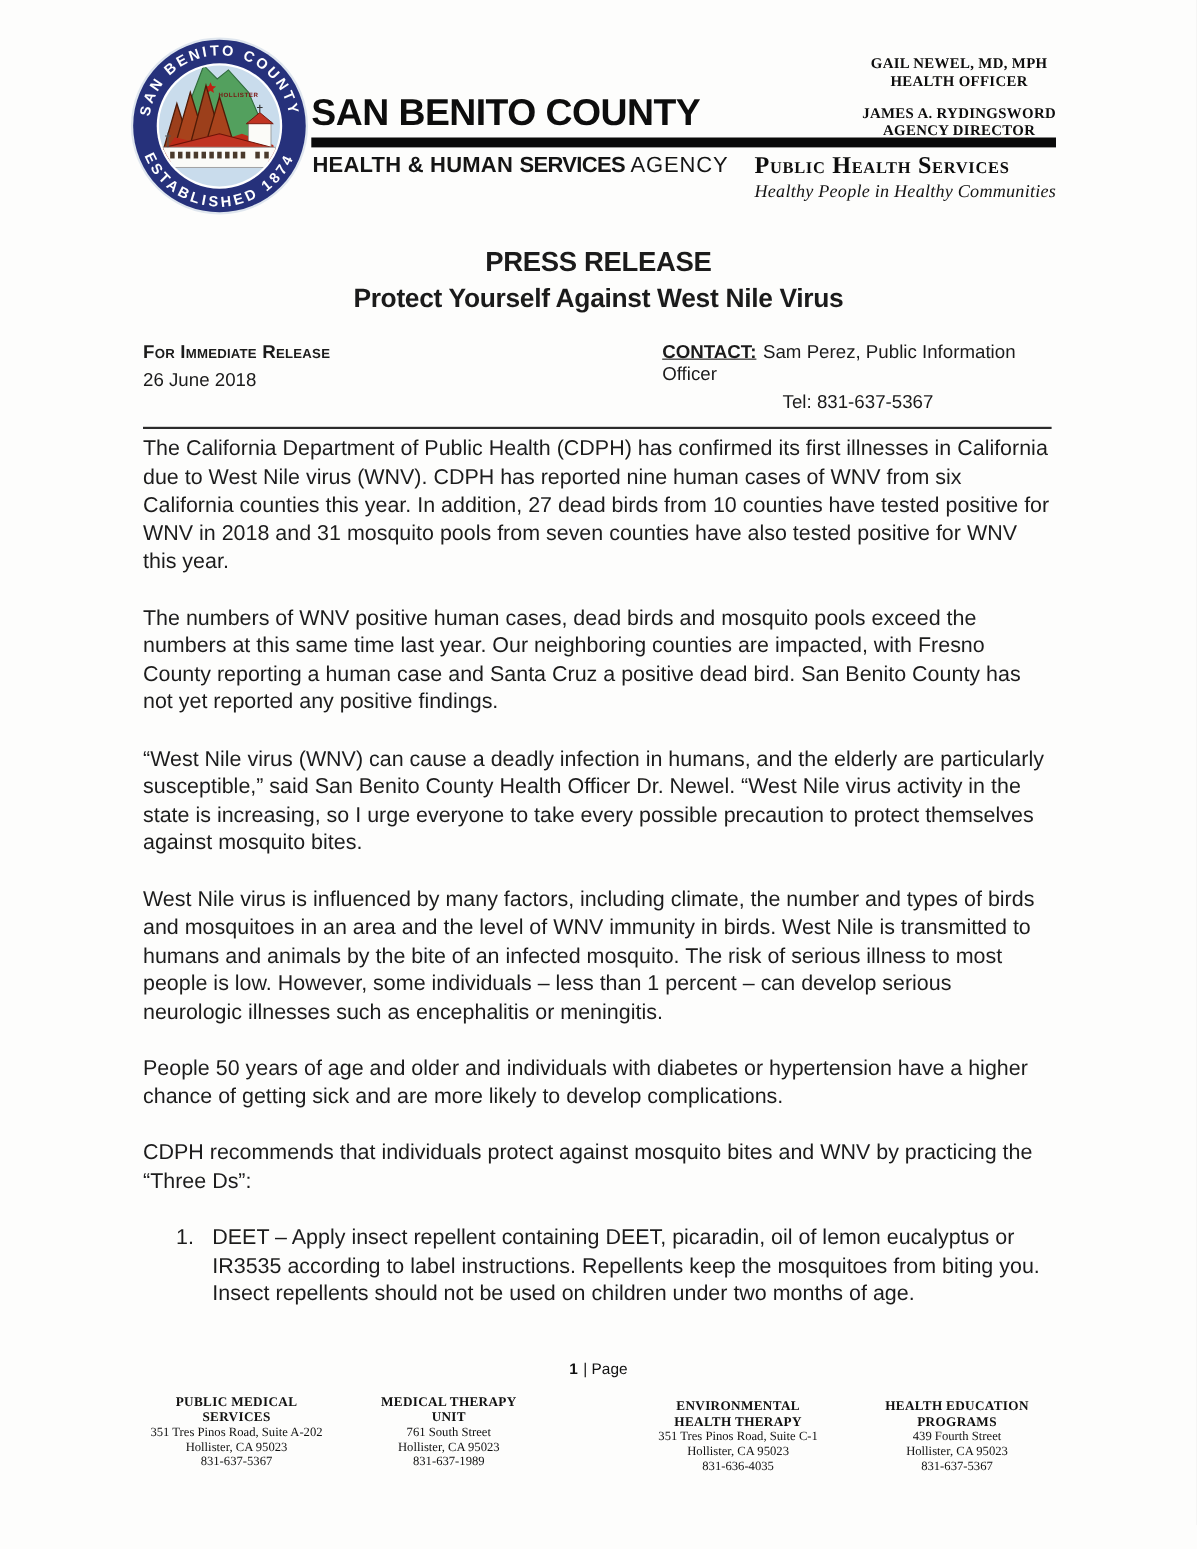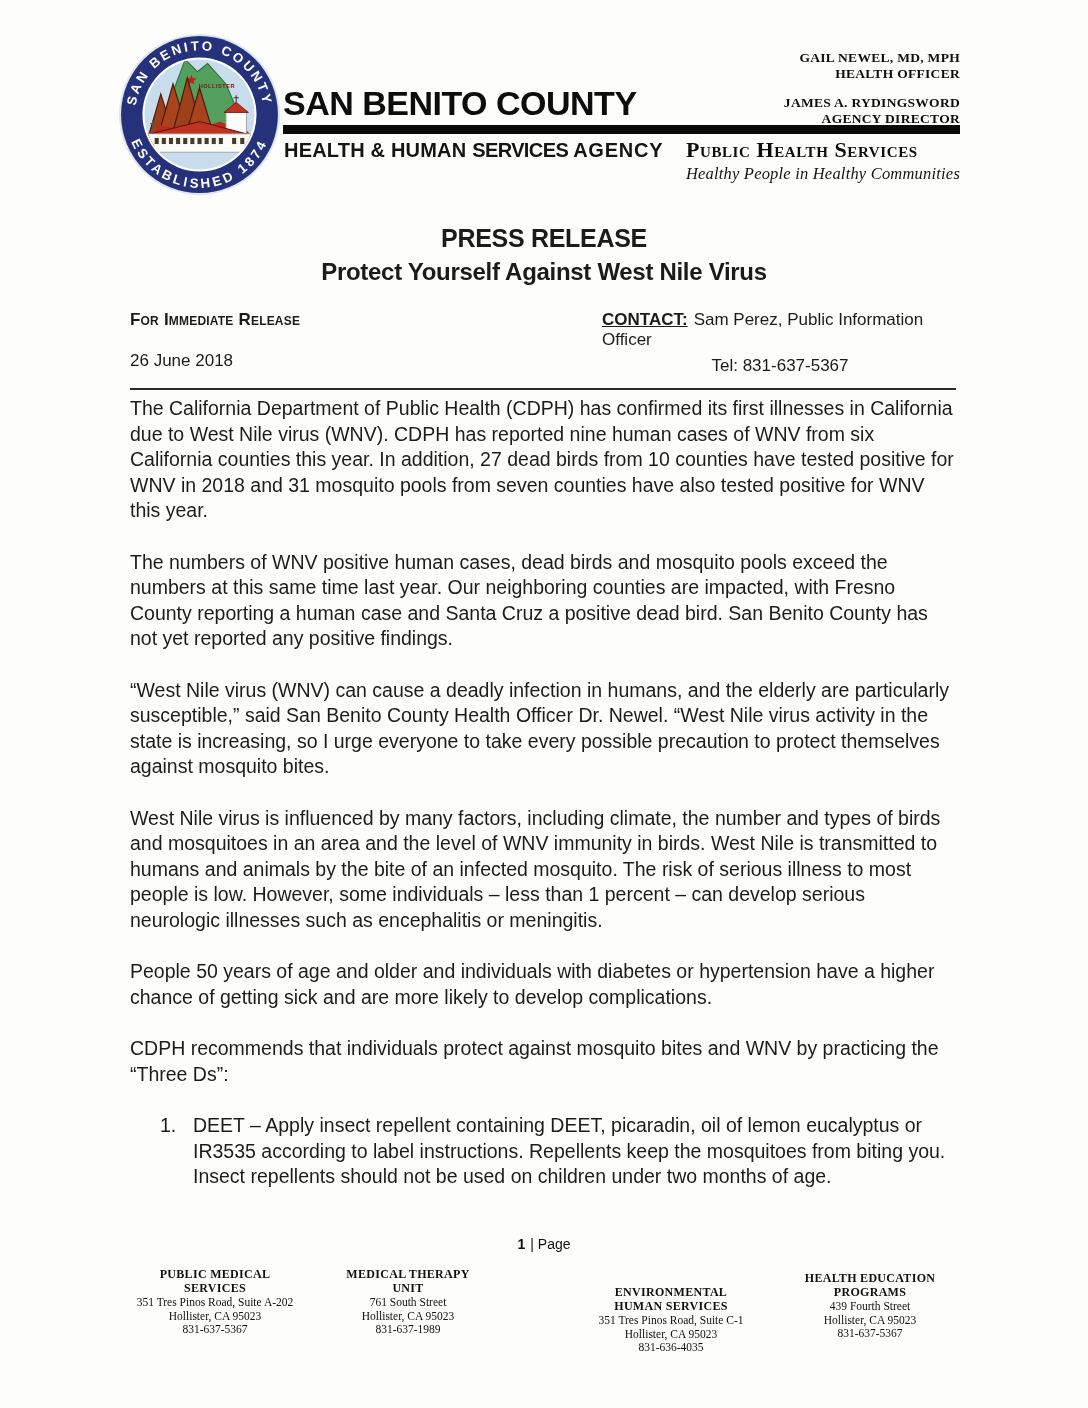--- a/index.html
+++ b/index.html
@@ -11,37 +11,37 @@
   
   .seal{position:absolute;left:118px;top:33px;width:163px;height:163px;}
   .agency-name{
     position:absolute;left:283px;top:84px;font-size:34px;font-weight:bold;
     letter-spacing:-0.5px;color:#0d0d0d;white-space:nowrap;
   }
   .thick-rule{position:absolute;left:283px;top:125px;width:677px;height:9px;background:#0a0a0a;}
   .agency-sub{position:absolute;left:284px;top:139px;font-size:20px;white-space:nowrap;color:#151515;}
   .agency-sub .p1{font-weight:bold;letter-spacing:0.2px;}
   .agency-sub .p2{font-weight:bold;letter-spacing:-0.6px;}
-  .agency-sub .p3{font-weight:bold;letter-spacing:0.8px;}
+  .agency-sub .p3{font-weight:normal;letter-spacing:0.8px;}
   .officers{
-    position:absolute;right:128px;top:50px;text-align:right;
+    position:absolute;right:128px;top:50px;text-align:center;
     font-family:"Liberation Serif",serif;font-weight:bold;font-size:13.5px;
     line-height:15.5px;letter-spacing:0.3px;color:#0d0d0d;
   }
   .officer+.officer{margin-top:14px;}
   .dept-block{position:absolute;right:128px;top:137px;text-align:left;font-family:"Liberation Serif",serif;}
   .dept-name{font-variant:small-caps;font-weight:bold;font-size:22px;letter-spacing:0.6px;color:#0d0d0d;}
   .tagline{font-style:italic;font-size:16.5px;margin-top:1px;color:#141414;letter-spacing:0.2px;}
   
   .pr-head{position:absolute;left:0;right:0;top:224px;text-align:center;}
   .pr-title{font-size:25px;font-weight:bold;letter-spacing:-0.3px;}
   .pr-subtitle{font-size:24px;font-weight:bold;margin-top:5px;letter-spacing:-0.3px;}
   .meta{position:absolute;left:130px;top:310px;width:828px;display:flex;justify-content:space-between;font-size:17px;}
   .imm{font-weight:bold;font-variant:small-caps;letter-spacing:0.2px;}
-  .date{margin-top:21px;}
+  .date{margin-top:6px;}
   .meta-right{width:356px;}
   .contact-label{font-weight:bold;text-decoration:underline;}
   .contact-name{margin-left:6px;}
   .tel{text-align:center;margin-top:6px;}
   .thin-rule{position:absolute;left:130px;top:388px;width:826px;height:2px;background:#2c2c2c;}
   
   .body-copy{position:absolute;left:130px;top:396px;width:828px;font-size:19.5px;line-height:25.5px;color:#1c1c1c;}
   .body-copy p{margin:0 0 26px 0;}
   .list-item{position:relative;padding-left:63px;margin-top:2px;}
   .list-marker{position:absolute;left:30px;}
@@ -49,21 +49,21 @@
   .page-num{position:absolute;left:0;right:0;top:1236px;text-align:center;font-size:14px;color:#111;}
   .page-num b{margin-right:5px;}
   .fcol{
     position:absolute;text-align:center;font-family:"Liberation Serif",serif;
     font-size:11.5px;line-height:13.5px;color:#101010;
   }
   .fcol .ft{font-weight:bold;font-size:12px;letter-spacing:0.3px;}
   .fcol .addr{margin-top:1px;}
   .fcol.c0{left:104px;width:222px;top:1268px;}
   .fcol.c1{left:316px;width:184px;top:1268px;}
-  .fcol.c2{left:562px;width:218px;top:1272px;margin-top:14px;}
+  .fcol.c2{left:562px;width:218px;top:1272px;}
   .fcol.c3{left:762px;width:216px;top:1272px;}
 </style>
 </head>
 <body>
 
 <div class="page">
 
   <svg class="seal" viewBox="0 0 160 160">
     <defs>
       <clipPath id="sceneClip">
@@ -184,21 +184,21 @@
   </div>
   <div class="fcol c1">
     <div class="ft">MEDICAL THERAPY</div>
     <div class="ft">UNIT</div>
     <div class="addr">761 South Street</div>
     <div>Hollister, CA  95023</div>
     <div>831-637-1989</div>
   </div>
   <div class="fcol c2">
     <div class="ft">ENVIRONMENTAL</div>
-    <div class="ft">HUMAN SERVICES</div>
+    <div class="ft">HEALTH THERAPY</div>
     <div class="addr">351 Tres Pinos Road, Suite C-1</div>
     <div>Hollister, CA  95023</div>
     <div>831-636-4035</div>
   </div>
   <div class="fcol c3">
     <div class="ft">HEALTH EDUCATION</div>
     <div class="ft">PROGRAMS</div>
     <div class="addr">439 Fourth Street</div>
     <div>Hollister, CA  95023</div>
     <div>831-637-5367</div>

